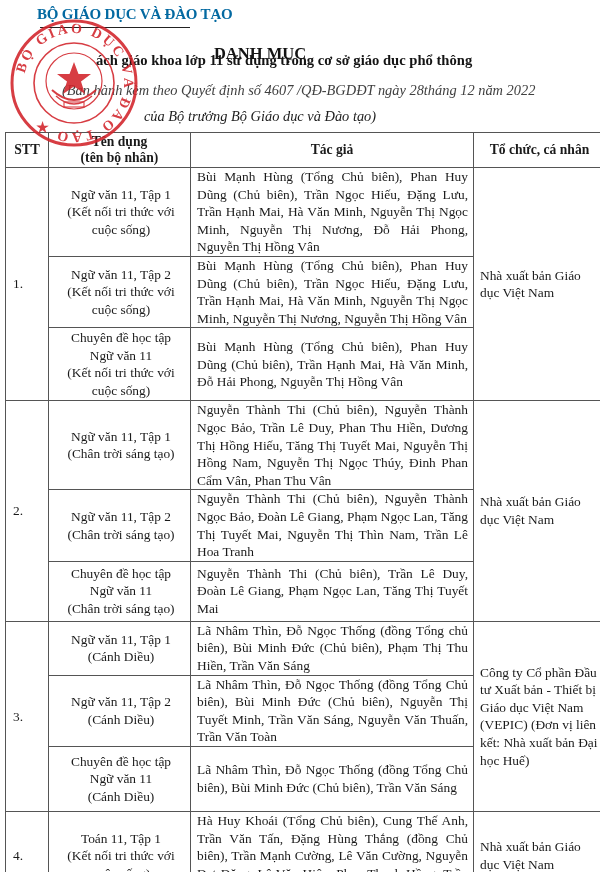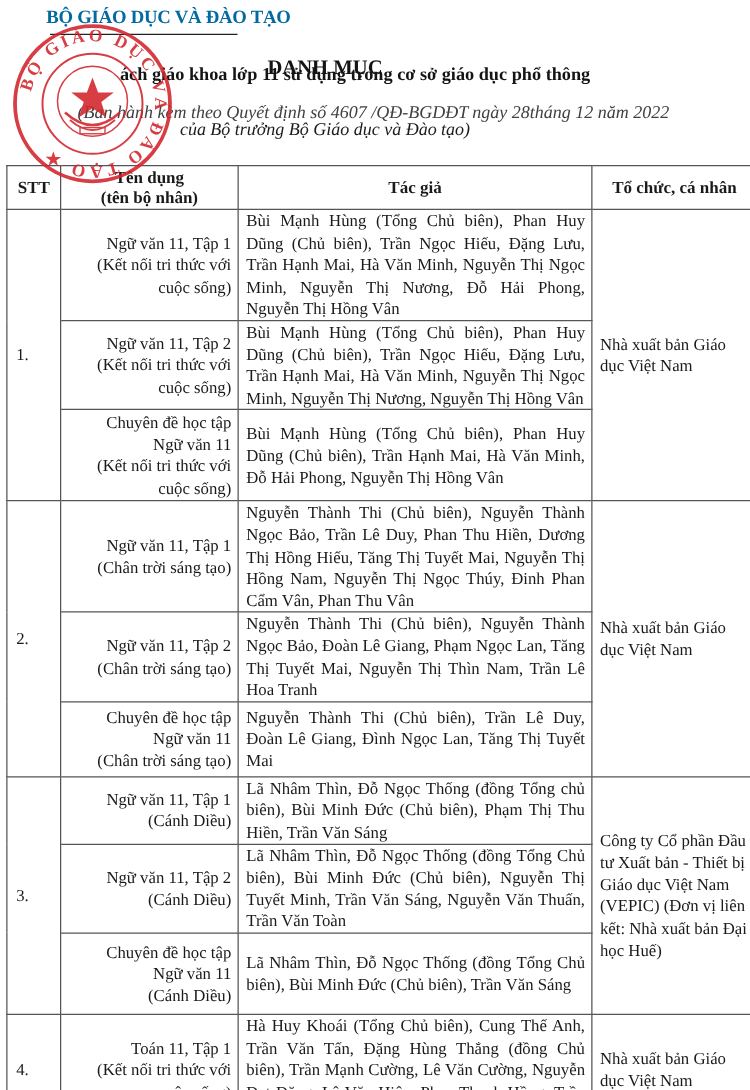--- a/index.html
+++ b/index.html
@@ -57,21 +57,21 @@
       top: 82px;
       font-size: 14.4px;
       font-style: italic;
       color: #404040;
       white-space: nowrap;
     }
     .note2 {
       position: absolute;
       left: 0;
       width: 520px;
-      top: 96px;
+      top: 108px;
       text-align: center;
       font-size: 14.4px;
       font-style: italic;
       color: #1c1c1c;
     }
 
     
     .tbl {
       position: absolute;
       left: 5px;
@@ -92,21 +92,21 @@
       text-align: center;
       font-size: 13.6px;
       line-height: 16px;
       height: 34px;
     }
     .col-stt { width: 43px; }
     .col-title { width: 142px; }
     .col-authors { width: 283px; }
     .col-org { width: 132px; }
     .stt { text-align: left; padding-left: 7px !important; }
-    .bt { text-align: right; padding-left: 8px !important; }
+    .bt { text-align: center; padding-left: 8px !important; }
     .au { text-align: justify; padding-left: 6px !important; padding-right: 5px !important; }
     .org { text-align: left; padding-left: 6px !important; }
     .line { display: block; }
 
     
     .stamp {
       position: absolute;
       left: 8px;
       top: 18px;
       width: 132px;
@@ -187,21 +187,21 @@
           <span class="line">(Chân trời sáng tạo)</span>
         </td>
         <td class="au">Nguyễn Thành Thi (Chủ biên), Nguyễn Thành Ngọc Bảo, Đoàn Lê Giang, Phạm Ngọc Lan, Tăng Thị Tuyết Mai, Nguyễn Thị Thìn Nam, Trần Lê Hoa Tranh</td>
       </tr>
       <tr style="height: 60px;">
         <td class="bt">
           <span class="line">Chuyên đề học tập</span>
           <span class="line">Ngữ văn 11</span>
           <span class="line">(Chân trời sáng tạo)</span>
         </td>
-        <td class="au">Nguyễn Thành Thi (Chủ biên), Trần Lê Duy, Đoàn Lê Giang, Đình Ngọc Lan, Tăng Thị Tuyết Mai</td>
+        <td class="au">Nguyễn Thành Thi (Chủ biên), Trần Lê Duy, Đoàn Lê Giang, Phạm Ngọc Lan, Tăng Thị Tuyết Mai</td>
       </tr>
       <tr style="height: 50px;">
         <td class="stt" rowspan="3">3.</td>
         <td class="bt">
           <span class="line">Ngữ văn 11, Tập 1</span>
           <span class="line">(Cánh Diều)</span>
         </td>
         <td class="au">Lã Nhâm Thìn, Đỗ Ngọc Thống (đồng Tổng chủ biên), Bùi Minh Đức (Chủ biên), Phạm Thị Thu Hiền, Trần Văn Sáng</td>
         <td class="org" rowspan="3">Công ty Cổ phần Đầu tư Xuất bản - Thiết bị Giáo dục Việt Nam (VEPIC) (Đơn vị liên kết: Nhà xuất bản Đại học Huế)</td>
       </tr>

